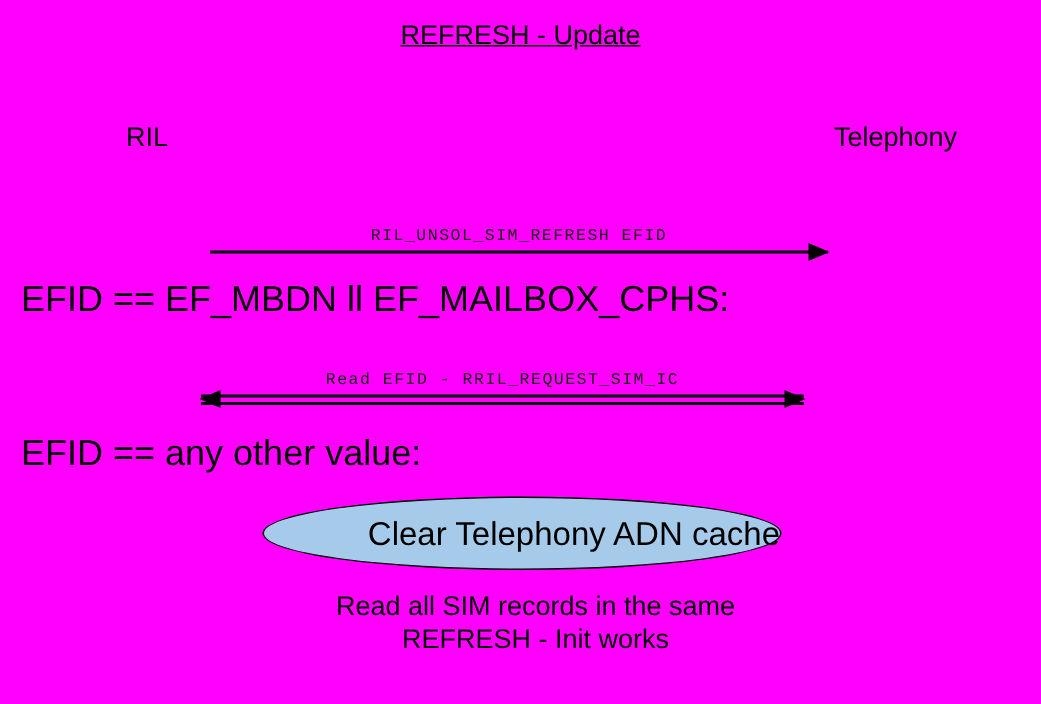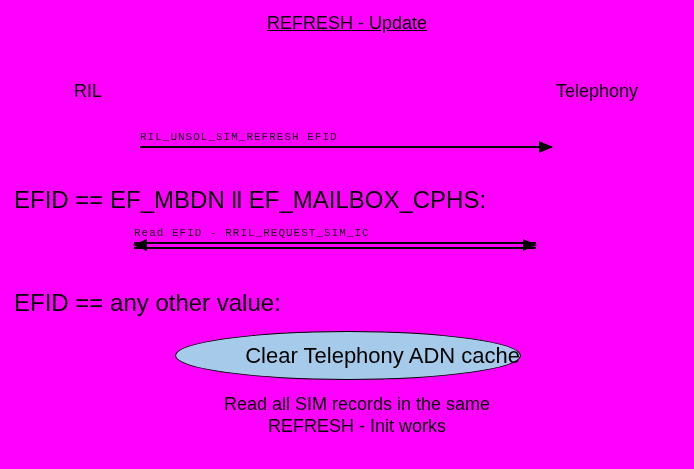--- a/index.html
+++ b/index.html
@@ -2,25 +2,25 @@
 <html><head>
 <meta charset="utf-8">
 <style>
   html,body{margin:0;padding:0;background:#ff00ff;}
   body{font-family:"Liberation Sans",sans-serif;}
   .canvas{position:relative;width:694px;height:440px;background:#ff00ff;color:#000;overflow:hidden;}
 
   .title{position:absolute;top:13px;left:0;width:100%;text-align:center;font-size:18px;text-decoration:underline;}
 
   .actor{position:absolute;font-size:18px;white-space:nowrap;}
-  .actor-left{left:74px;top:81px;}
+  .actor-left{left:84px;top:81px;}
   .actor-right{left:556px;top:81px;}
 
   .msg{position:absolute;}
-  .msg-label{font-family:"Liberation Mono","DejaVu Sans Mono",monospace;font-size:11px;letter-spacing:1px;text-align:left;color:#1a1a1a;margin-bottom:3px;white-space:nowrap;}
+  .msg-label{font-family:"Liberation Mono","DejaVu Sans Mono",monospace;font-size:11px;letter-spacing:1px;text-align:center;color:#1a1a1a;margin-bottom:3px;white-space:nowrap;margin-top:21px;}
   .line{position:relative;height:0;border-top:2px solid #000;}
   .dline{position:relative;height:7px;}
   .dline .l1,.dline .l2{position:absolute;left:0;right:0;height:0;border-top:2px solid #000;}
   .dline .l1{top:0;}
   .dline .l2{bottom:0;}
   .ah{position:absolute;width:0;height:0;}
   .line .ah-right{right:-1px;top:-7px;border-top:6px solid transparent;border-bottom:6px solid transparent;border-left:14px solid #000;}
   .dline .ah-right{right:-1px;top:-3px;border-top:6px solid transparent;border-bottom:6px solid transparent;border-left:14px solid #000;}
   .dline .ah-left{left:-1px;top:-3px;border-top:6px solid transparent;border-bottom:6px solid transparent;border-right:14px solid #000;}
 

